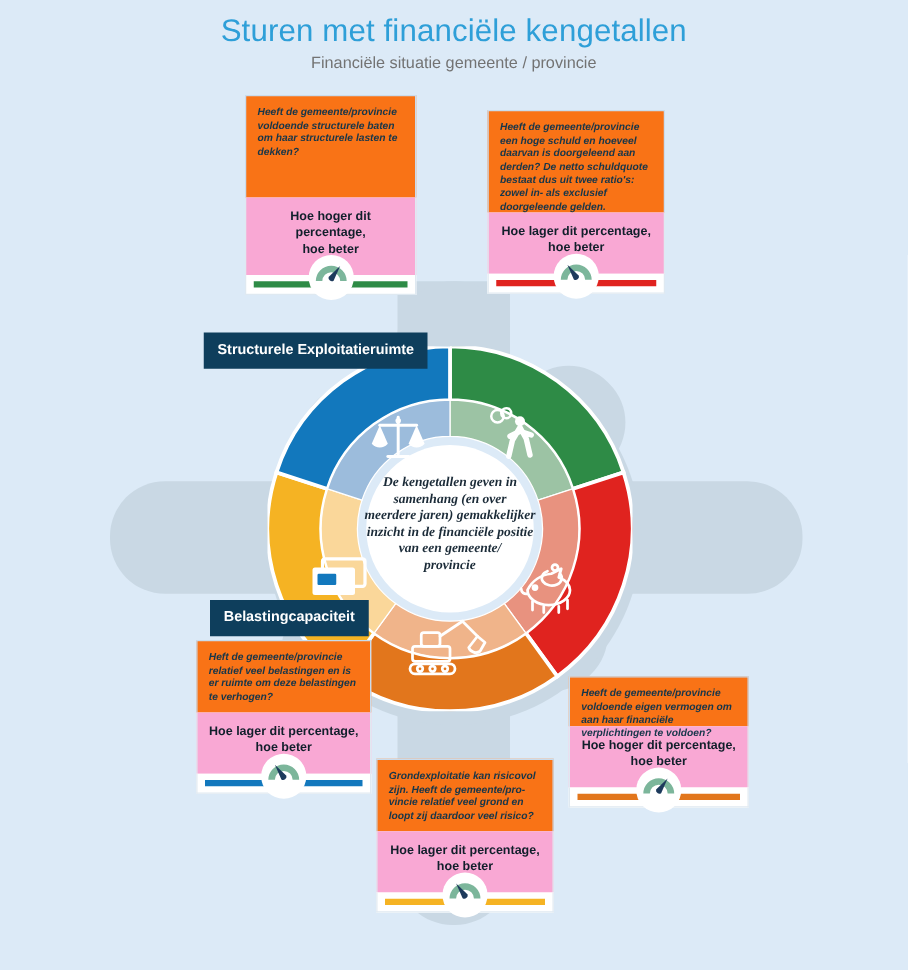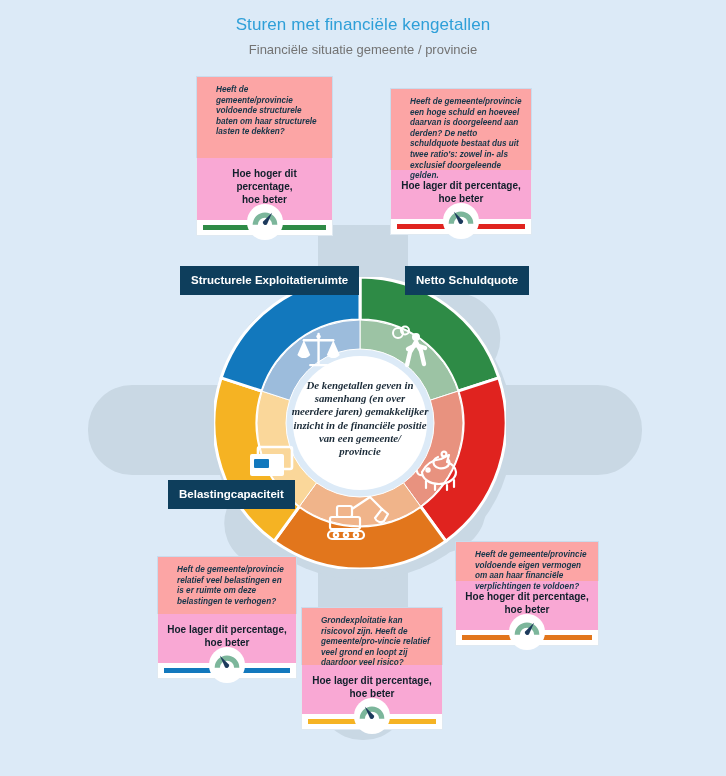--- a/index.html
+++ b/index.html
@@ -13,21 +13,21 @@
     position:relative;
     width:726px;height:776px;
     background:#dceaf7;
     overflow:hidden;
   }
   
   #header{
     position:absolute;left:0;top:10px;width:726px;text-align:center;
   }
   #title{
-    font-size:17px;color:#2e9fd8;font-weight:400;letter-spacing:.1px;
+    font-size:25px;color:#2e9fd8;font-weight:400;letter-spacing:.1px;
     line-height:30px;
   }
   #subtitle{
     font-size:13px;color:#737373;font-weight:400;line-height:18px;margin-top:1px;
   }
   
   #gear{position:absolute;left:0;top:0;width:726px;height:776px;}
   
   #donut{position:absolute;left:214px;top:277px;width:292px;height:292px;}
   
@@ -35,37 +35,37 @@
     position:absolute;
     background:#0e3e5c;
     color:#ffffff;
     font-size:11.5px;
     font-weight:700;
     line-height:13px;
     padding:8px 11px;
     white-space:nowrap;
     box-sizing:border-box;
   }
-  #chip-struct{left:163px;top:266px;margin-left:17px;}
+  #chip-struct{left:163px;top:266px;}
   #chip-netto{left:405px;top:266px;}
   #chip-belasting{left:168px;top:480px;}
   #chip-solva{left:455px;top:480px;}
   #chip-grond{left:303px;top:568px;}
   
   .card{
     position:absolute;
     background:#ffffff;
     box-sizing:border-box;
   }
   .card .q{
-    background:#fca5a5;
+    background:#f97316;
     border:1px solid #c9dced;
     border-bottom:none;
     box-sizing:border-box;
-    padding:8px 9px 8px 19px;
+    padding:8px 9px 8px 9px;
     font-size:8.2px;
     line-height:10.6px;
     font-style:italic;
     font-weight:700;
     color:#16364a;
   }
   .card .adv{
     background:#f9a8d4;
     border:1px solid #dfe9f1;
     border-top:none;
@@ -93,21 +93,21 @@
     position:absolute;
     left:50%;top:-17px;margin-left:-19px;
     width:38px;height:38px;
   }
 
   
   #card-struct{left:196px;top:76px;width:137px;}
   #card-struct .q{height:82px;}
   #card-netto{left:390px;top:76px;width:142px;margin-top:12px;}
   #card-netto .q{height:82px;}
-  #card-belasting{left:157px;top:556px;width:140px;}
+  #card-belasting{left:157px;top:512px;width:140px;}
   #card-belasting .q{height:58px;}
   #card-solva{left:455px;top:541px;width:144px;}
   #card-solva .q{height:40px;}
   #card-grond{left:301px;top:607px;width:142px;}
   #card-grond .q{height:58px;}
 </style>
 </head>
 <body>
 
 <div id="stage">
@@ -202,21 +202,20 @@
     </g>
 
     <g transform="translate(36,168)">
       <rect x="8" y="2" width="34" height="22" rx="2" fill="none" stroke="#ffffff" stroke-width="2.6"></rect>
       <rect x="0" y="9" width="34" height="22" rx="2" fill="#ffffff"></rect>
       <rect x="4" y="14" width="15" height="9" rx="1" fill="#1278bd"></rect>
     </g>
   </svg>
 
   <div class="chip" id="chip-struct">Structurele Exploitatieruimte</div>
-  <div class="chip" id="chip-netto">Netto Schuldquote</div>
   <div class="chip" id="chip-belasting">Belastingcapaciteit</div>
 
   <div class="card" id="card-struct">
     <div class="q">Heeft de gemeente/provincie voldoende structurele baten om haar structurele lasten te dekken?</div>
     <div class="adv">
       <span>Hoe hoger dit percentage,</span><br>
       <span>hoe beter</span>
     </div>
     <div class="barwrap">
       <div class="bar" style="background: linear-gradient(to right, rgb(46, 139, 70) 0px, rgb(46, 139, 70) 38%, transparent 38%, transparent 62%, rgb(46, 139, 70) 62%, rgb(46, 139, 70) 100%);"></div>

